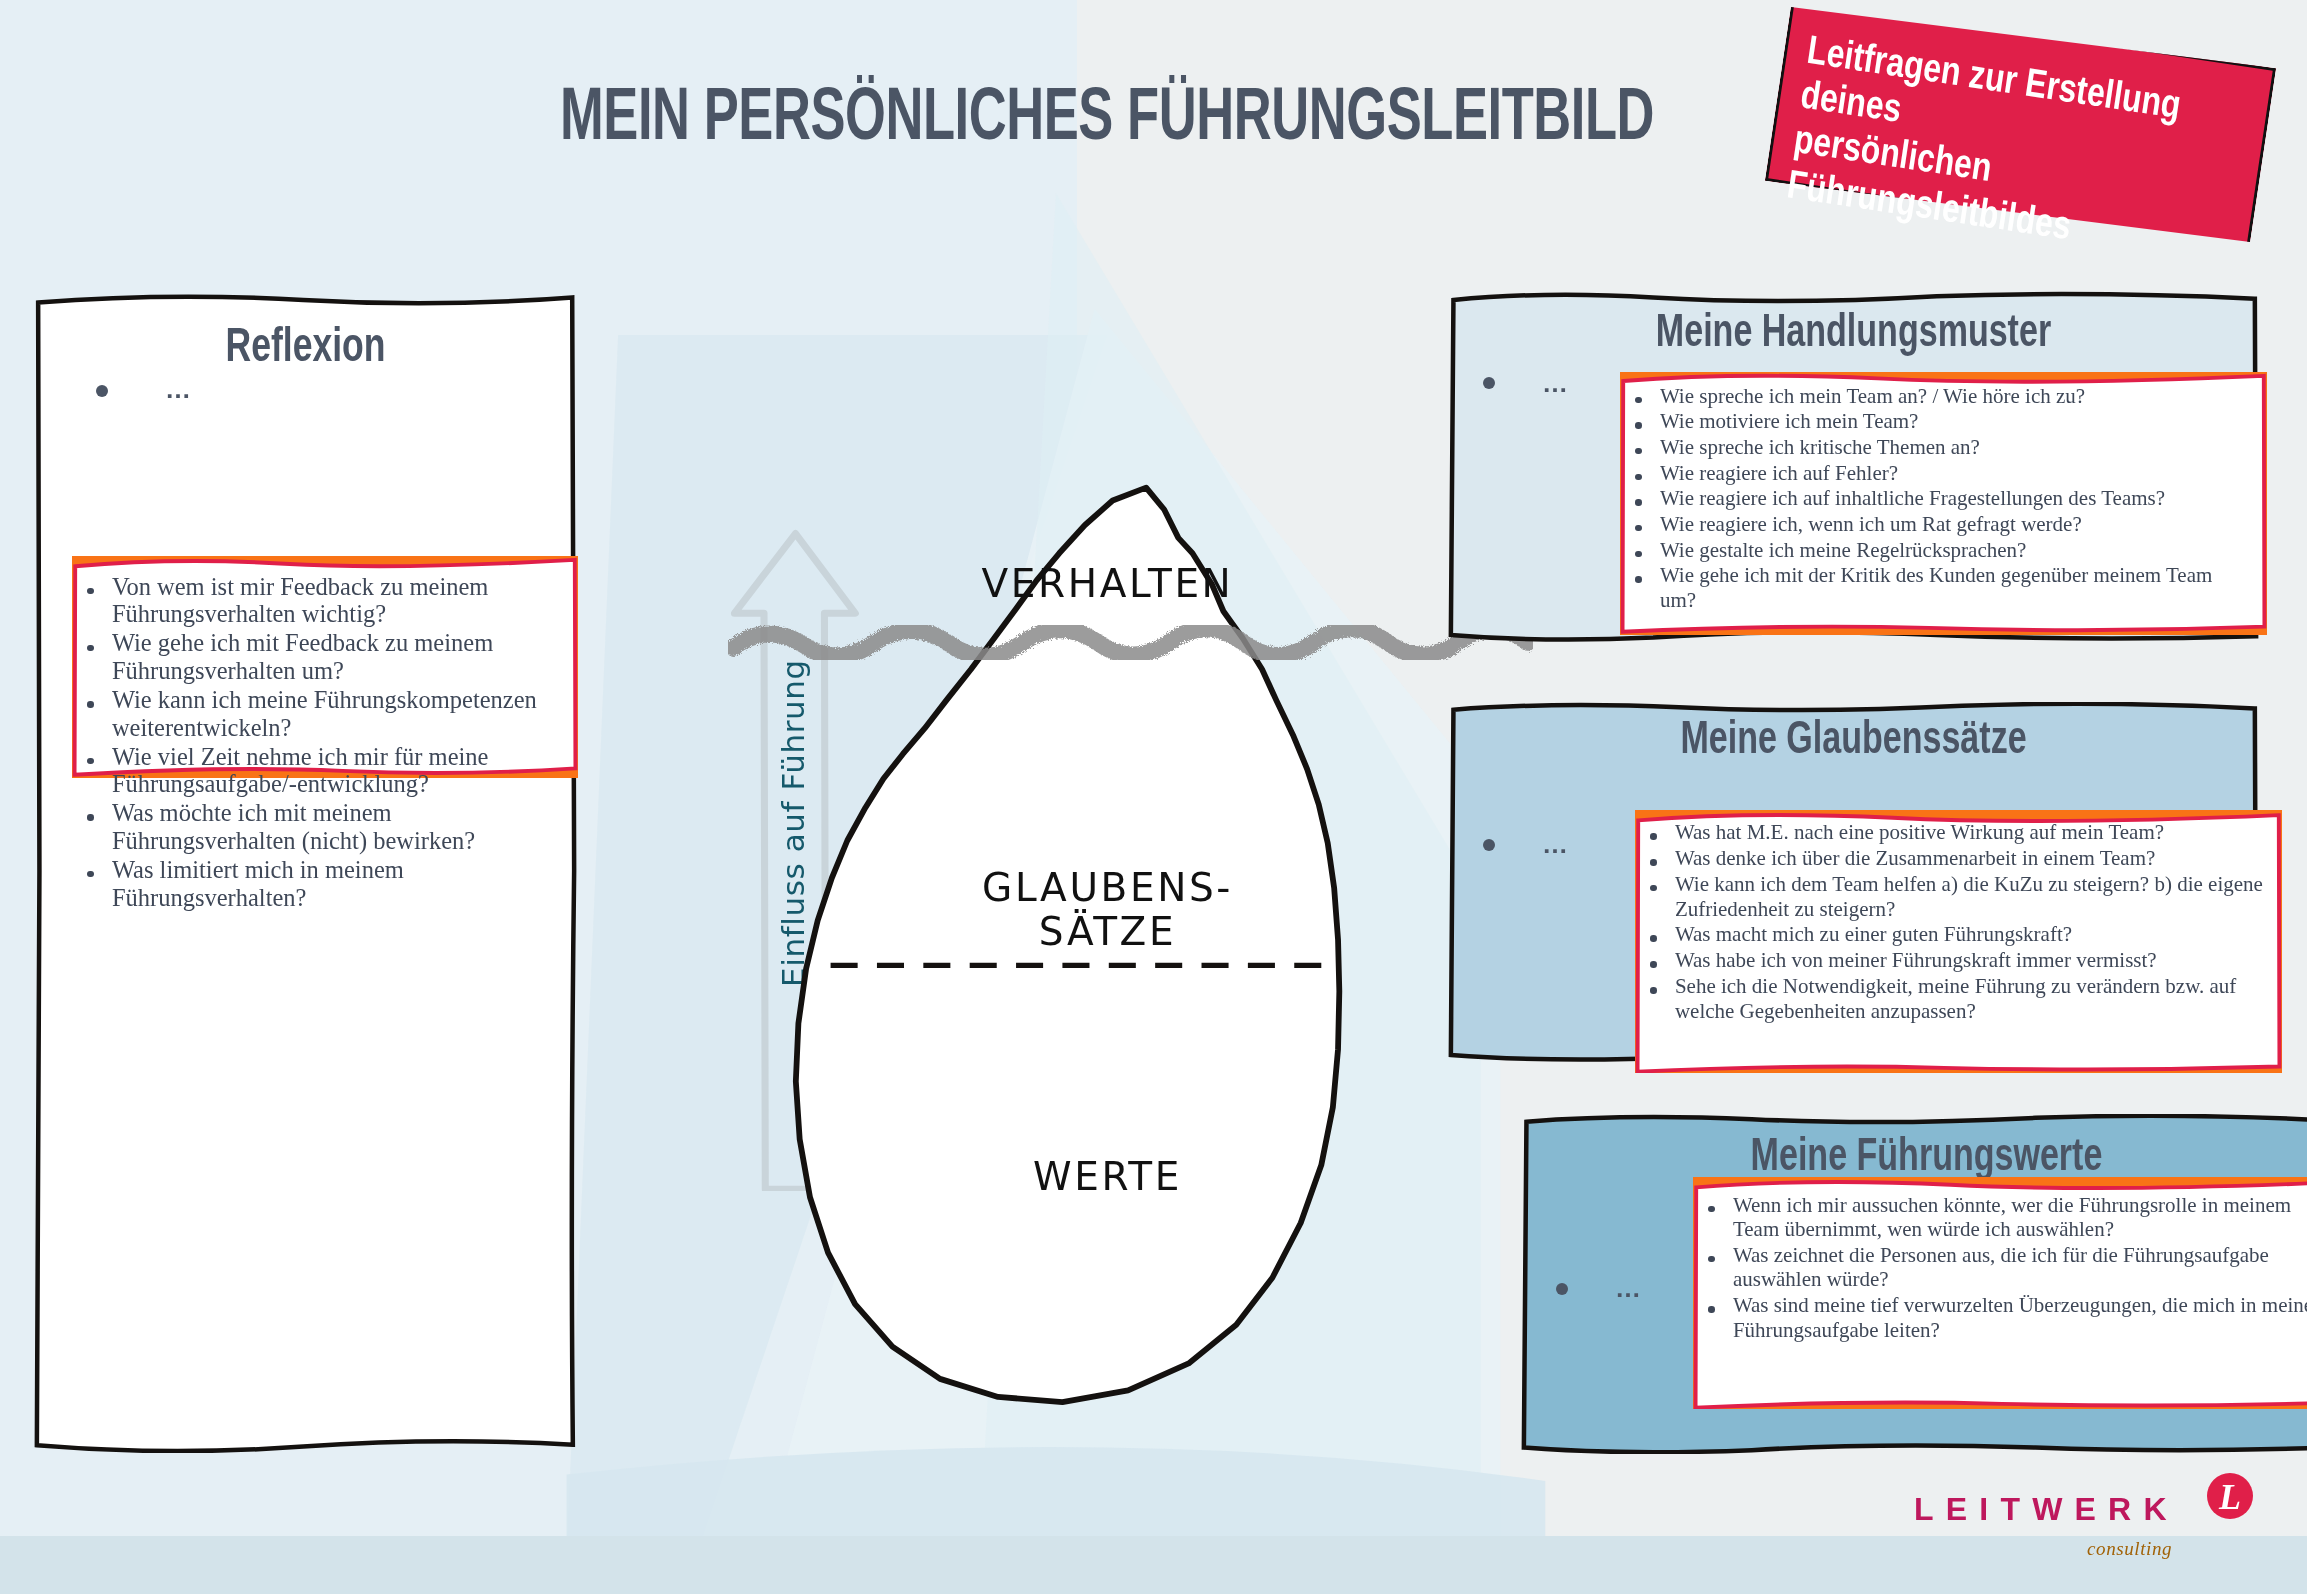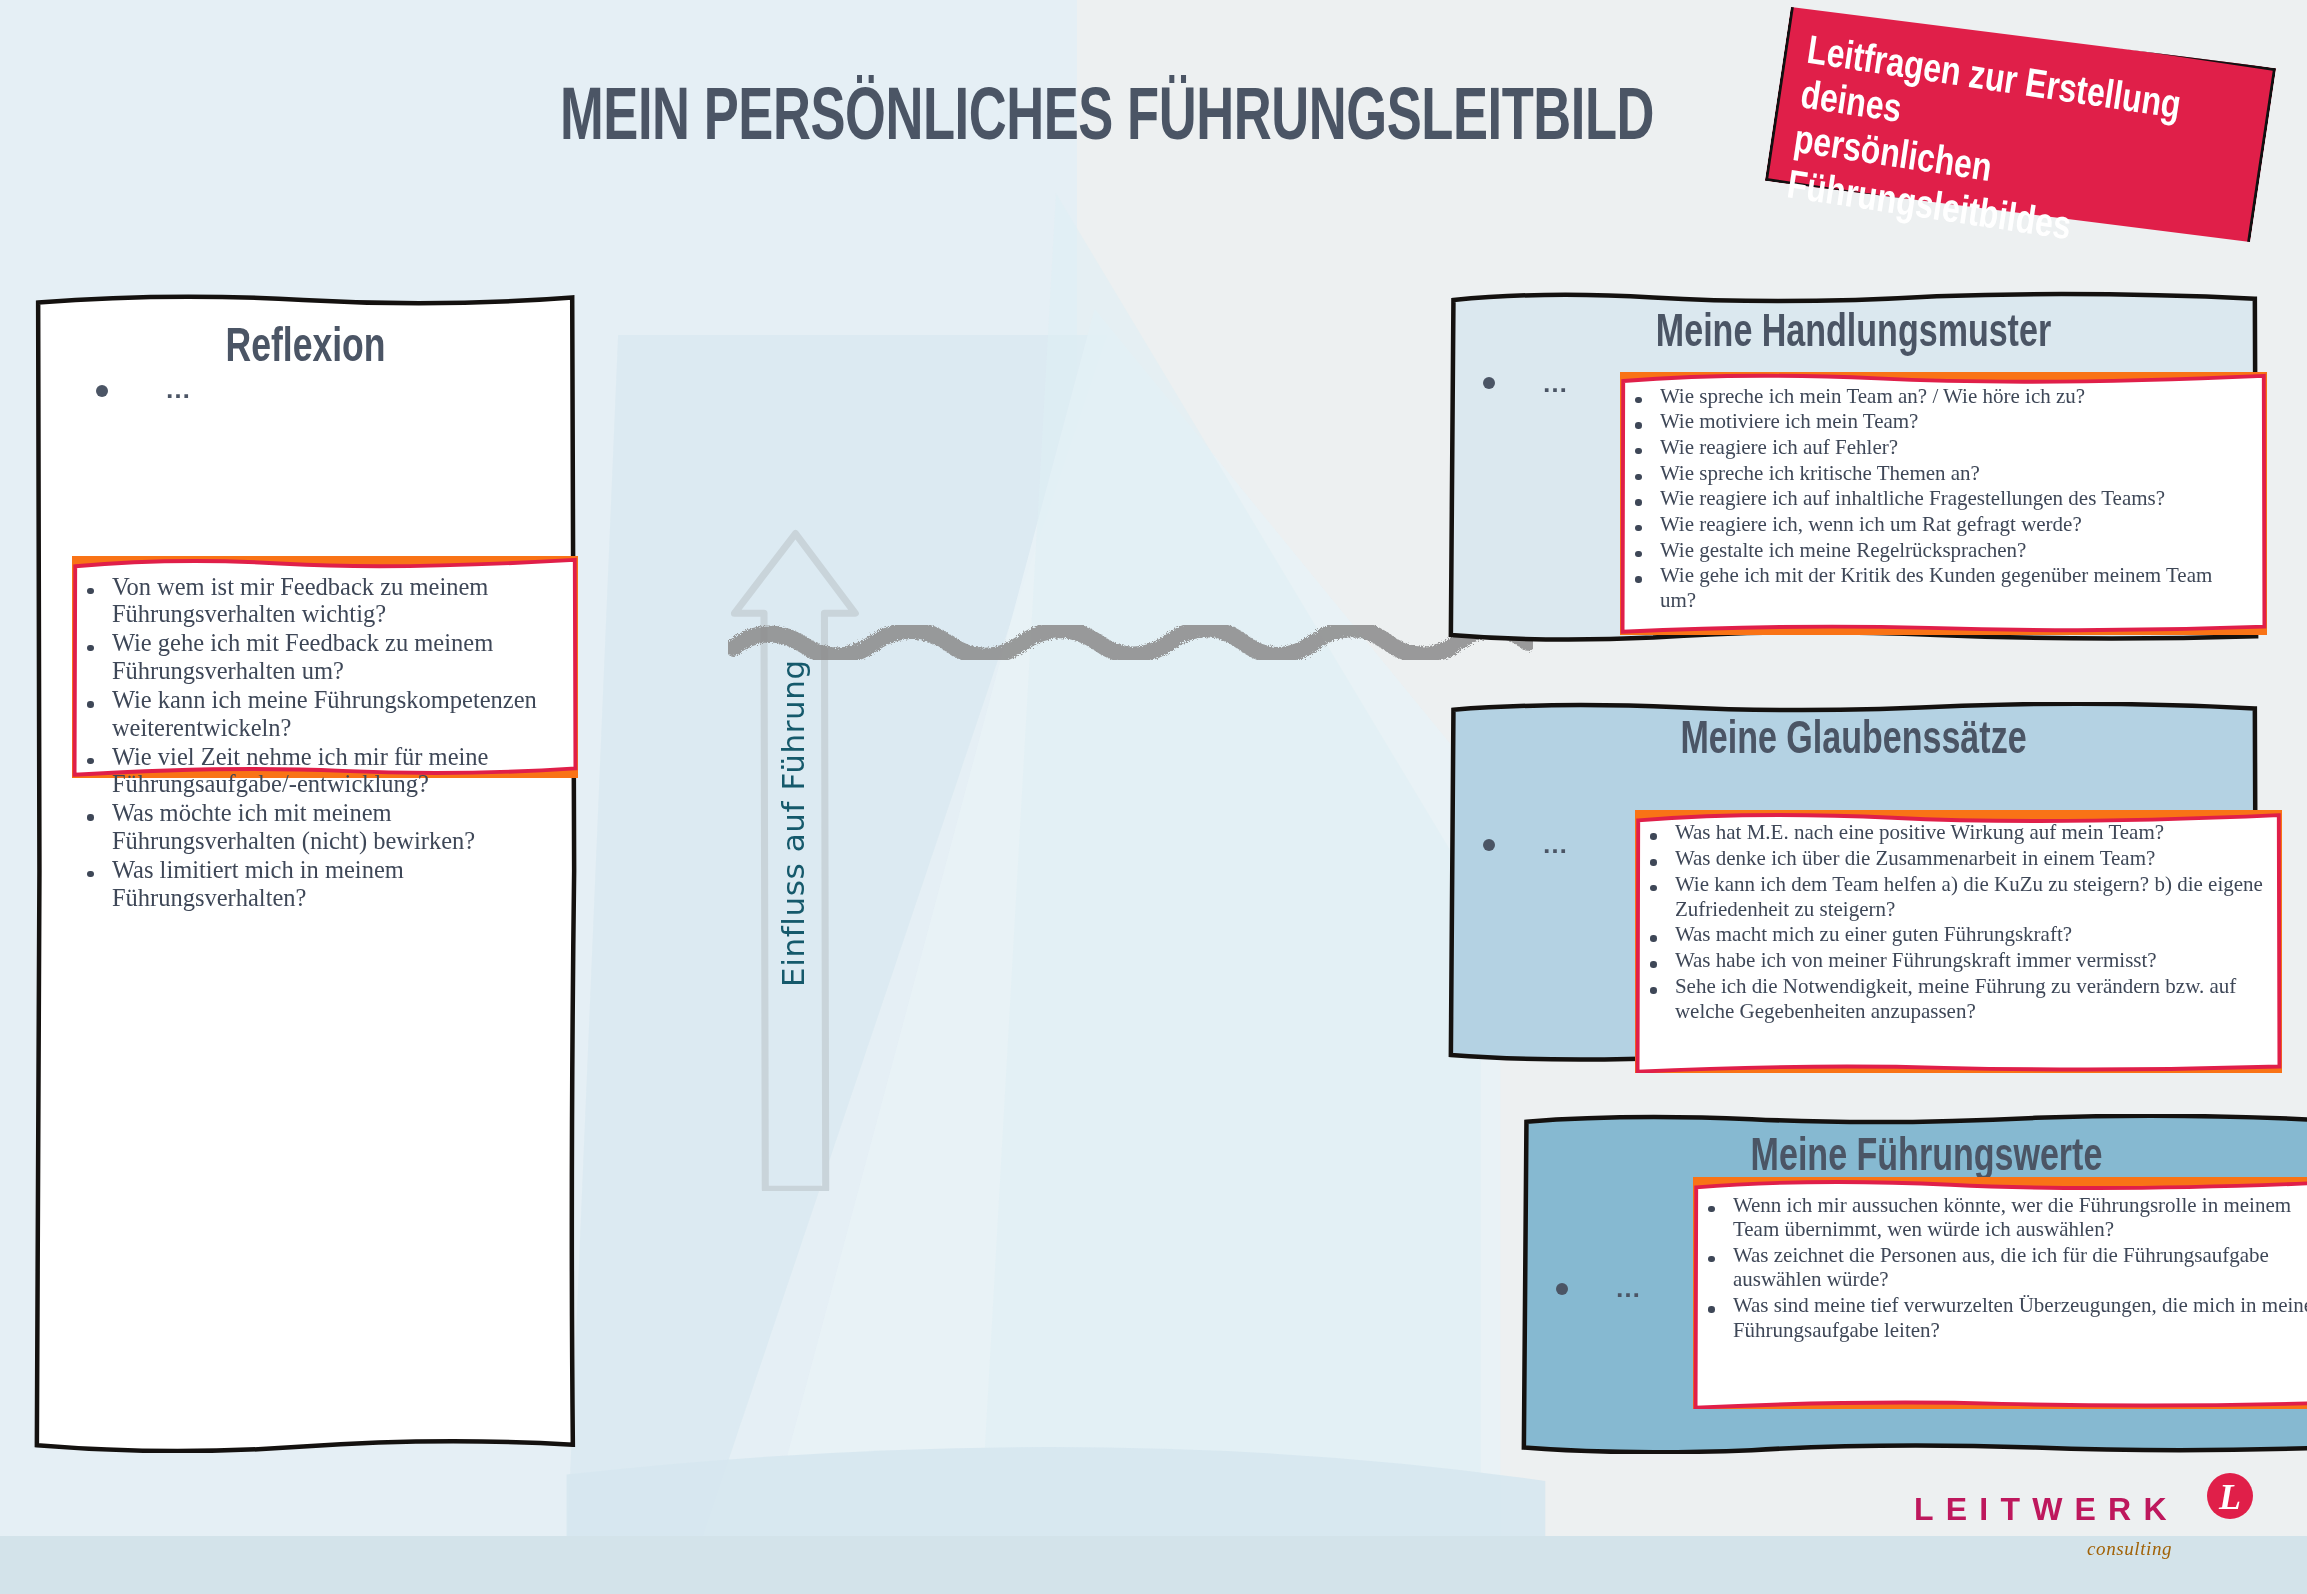--- a/index.html
+++ b/index.html
@@ -183,20 +183,42 @@
     </div>
   </div>
 
   <div id="arrow">
     <svg width="135" height="663" viewBox="0 0 210 1030">
       <path d="M105 8 L198 132 L150 132 L152 1028 L58 1028 L56 132 L10 132 Z" fill="none" stroke="#c9d4da" stroke-width="11" stroke-linejoin="round"></path>
     </svg>
     <div id="arrow-label">Einfluss auf Führung</div>
   </div>
 
+  <div id="iceberg">
+    <svg width="747" height="966" viewBox="0 0 1160 1500">
+      <path d="M640 18
+               L668 52 L690 96 L712 120 L742 168 L760 210 L790 252
+               L820 300 L842 348 L868 402 L890 455 L908 510
+               L922 570 L932 640 L938 720 L940 800 L938 890
+               L930 980 L912 1070 L880 1160 L836 1245 L780 1318
+               L706 1378 L612 1420 L510 1438 L410 1430 L320 1402
+               L246 1352 L188 1286 L146 1206 L118 1120 L102 1030
+               L96 940 L100 850 L112 765 L130 690 L152 624
+               L176 566 L204 515 L232 470 L262 432 L296 392
+               L330 348 L368 300 L404 252 L438 206 L470 162
+               L505 120 L545 76 L588 38 Z" fill="#ffffff" stroke="#14110f" stroke-width="9" stroke-linejoin="round"></path>
+      <line x1="150" y1="760" x2="940" y2="760" stroke="#14110f" stroke-width="8" stroke-dasharray="42 30"></line>
+    </svg>
+    <div class="berg-label" id="lbl-verhalten">VERHALTEN</div>
+    <div class="berg-label" id="lbl-glaubens">
+      <div>GLAUBENS-</div>
+      <div>SÄTZE</div>
+    </div>
+    <div class="berg-label" id="lbl-werte">WERTE</div>
+  </div>
 
   <svg style="position:absolute;left:728px;top:605px;" width="805" height="84" viewBox="0 0 1250 130">
     <defs>
       <filter id="rough">
           <feTurbulence type="fractalNoise" baseFrequency="0.9" numOctaves="3" result="n"></feTurbulence>
         <feDisplacementMap in="SourceGraphic" in2="n" scale="9"></feDisplacementMap>
         </filter>
     </defs>
     <path d="M8 66 Q60 26 118 62 Q170 98 228 58 Q286 20 344 60
              Q400 100 458 58 Q516 18 574 58 Q630 98 688 56
@@ -241,22 +263,22 @@
     <div class="ph-ell">…</div>
 
     <div class="note">
       <svg class="notebg" width="647" height="263" viewBox="0 0 1005 409" preserveAspectRatio="none">
         <path d="M5 14 Q180 0 400 10 Q640 22 1000 6
                  L1001 396 Q740 406 480 398 Q260 392 4 404 Z" fill="#ffffff" stroke="#e01f49" stroke-width="6"></path>
       </svg>
       <ul>
         <li>Wie spreche ich mein Team an? / Wie höre ich zu?</li>
         <li>Wie motiviere ich mein Team?</li>
+        <li>Wie spreche ich kritische Themen an?</li>
         <li>Wie reagiere ich auf Fehler?</li>
-        <li>Wie spreche ich kritische Themen an?</li>
         <li>Wie reagiere ich auf inhaltliche Fragestellungen des Teams?</li>
         <li>Wie reagiere ich, wenn ich um Rat gefragt werde?</li>
         <li>Wie gestalte ich meine Regelrücksprachen?</li>
         <li>Wie gehe ich mit der Kritik des Kunden gegenüber meinem Team um?</li>
       </ul>
     </div>
   </div>
 
   <div class="panel" id="panel-glauben">
     <svg class="sheet" width="813" height="360" viewBox="0 0 1262 559" preserveAspectRatio="none">

